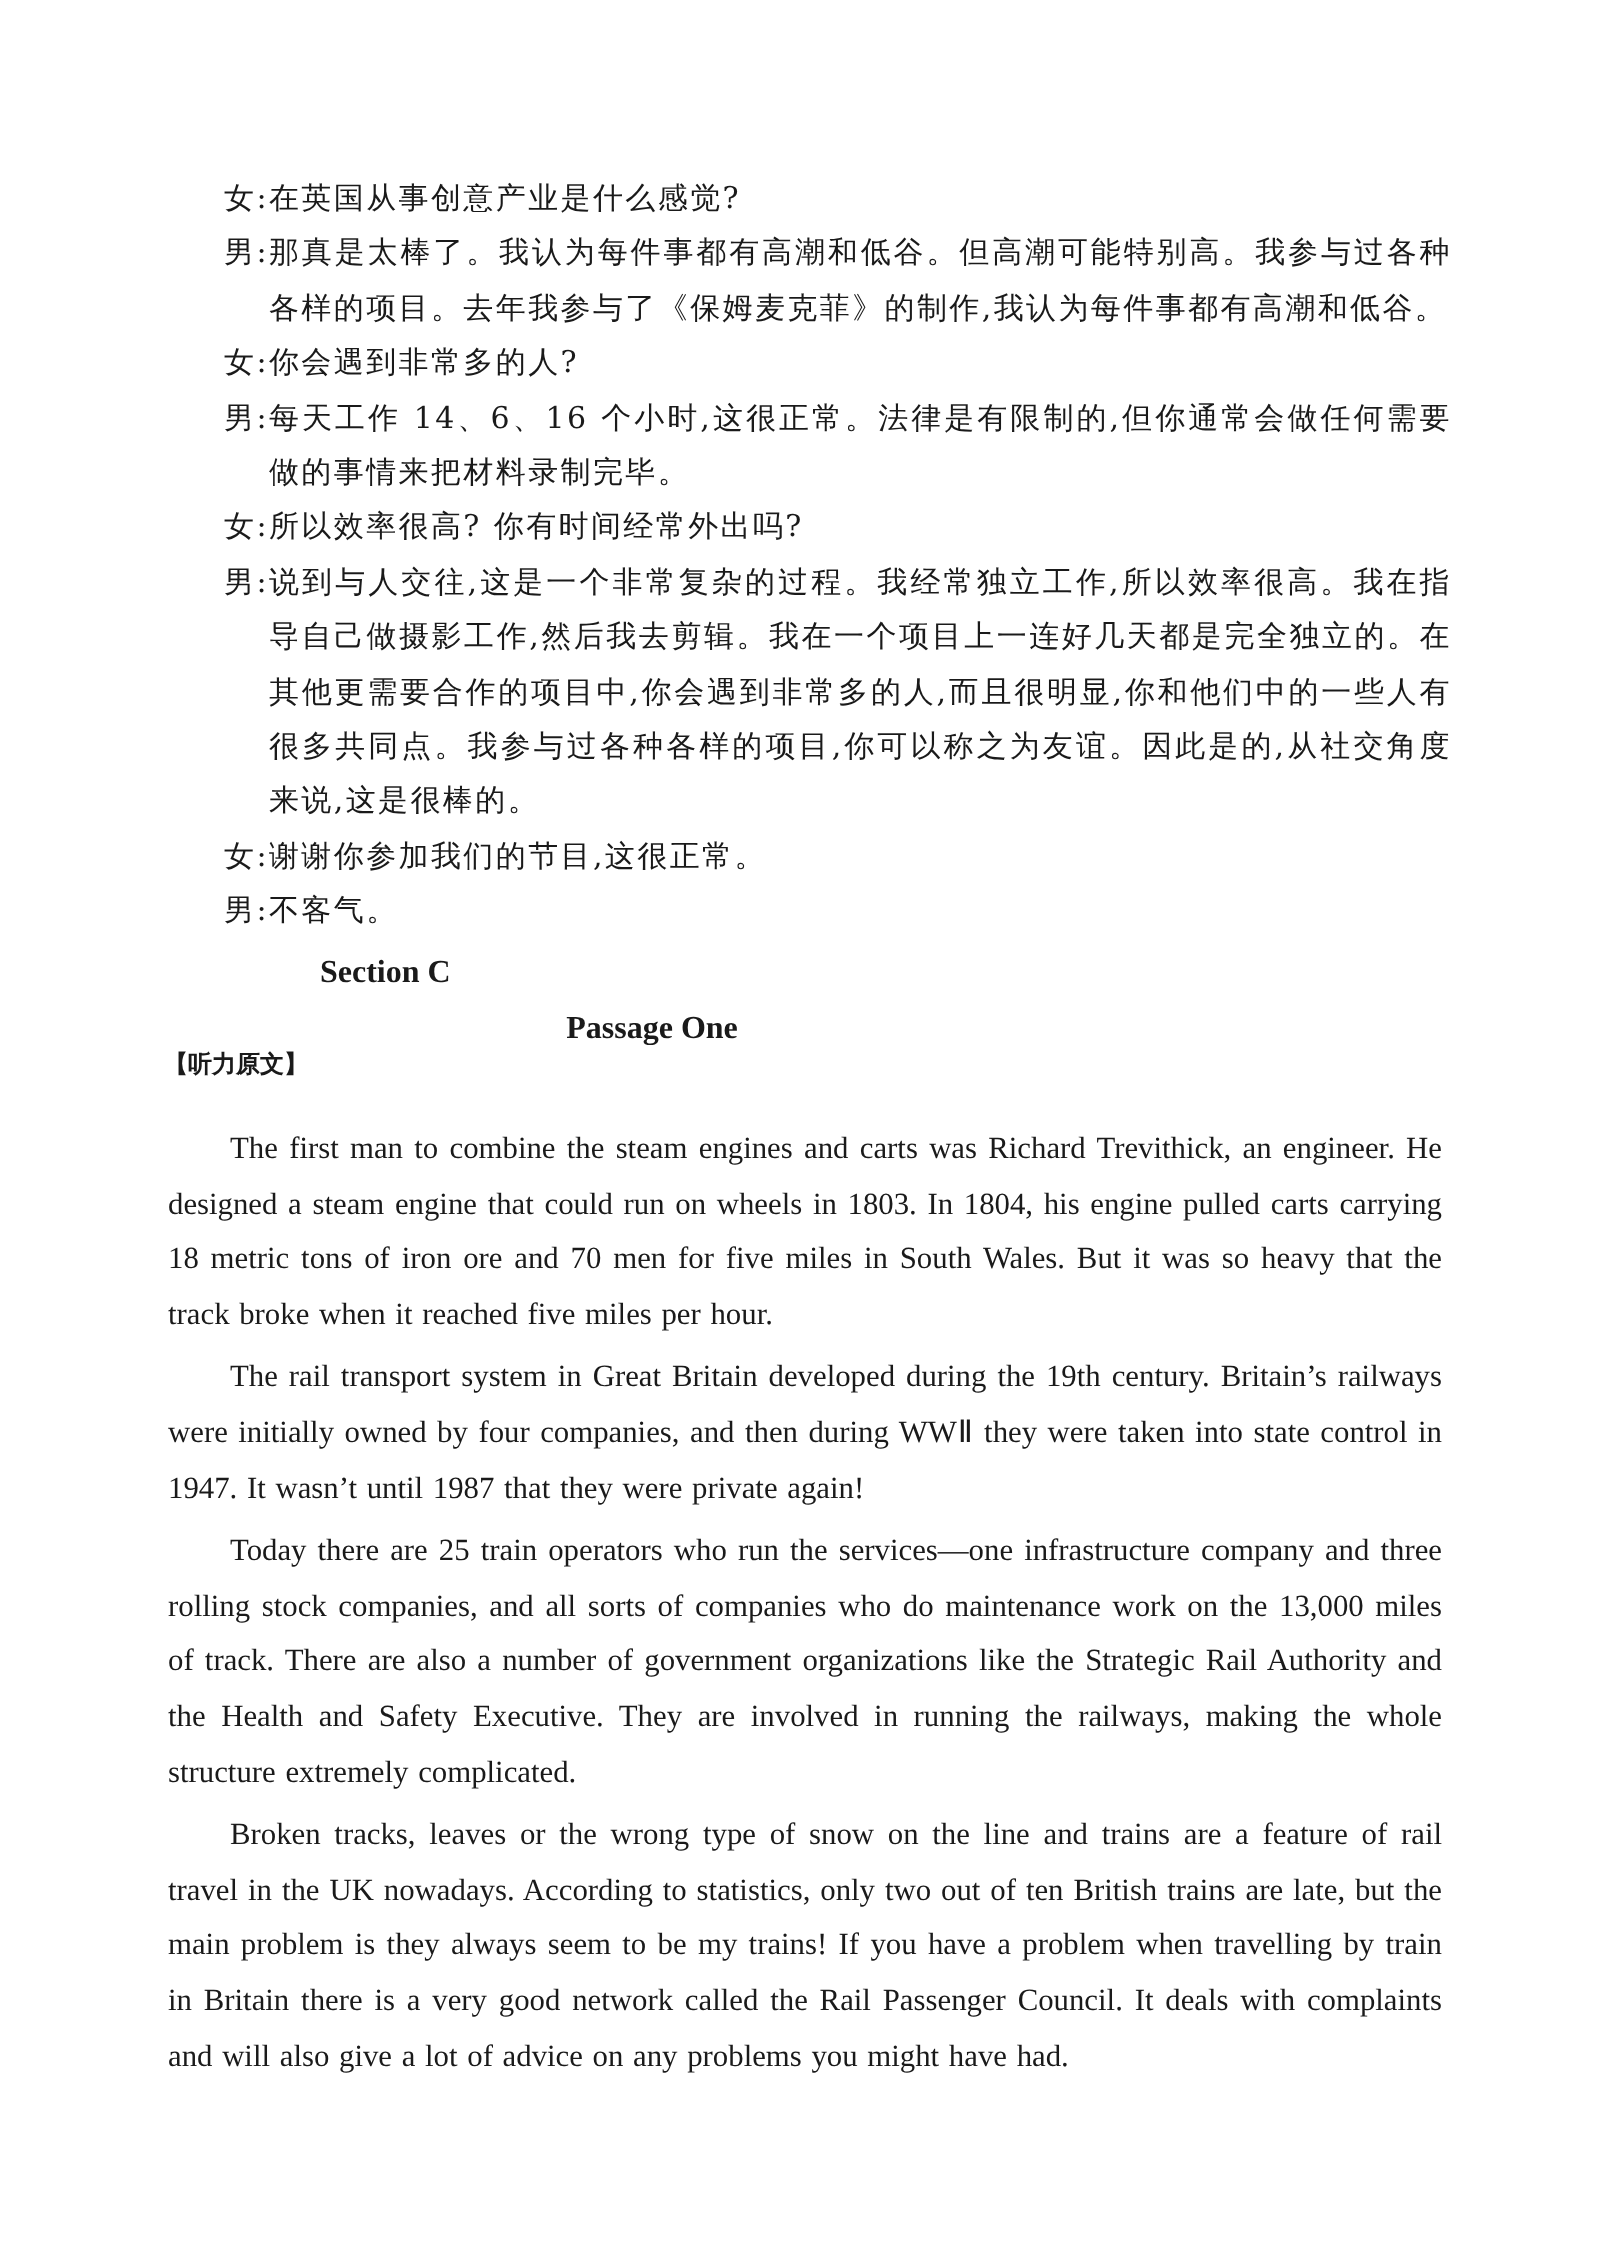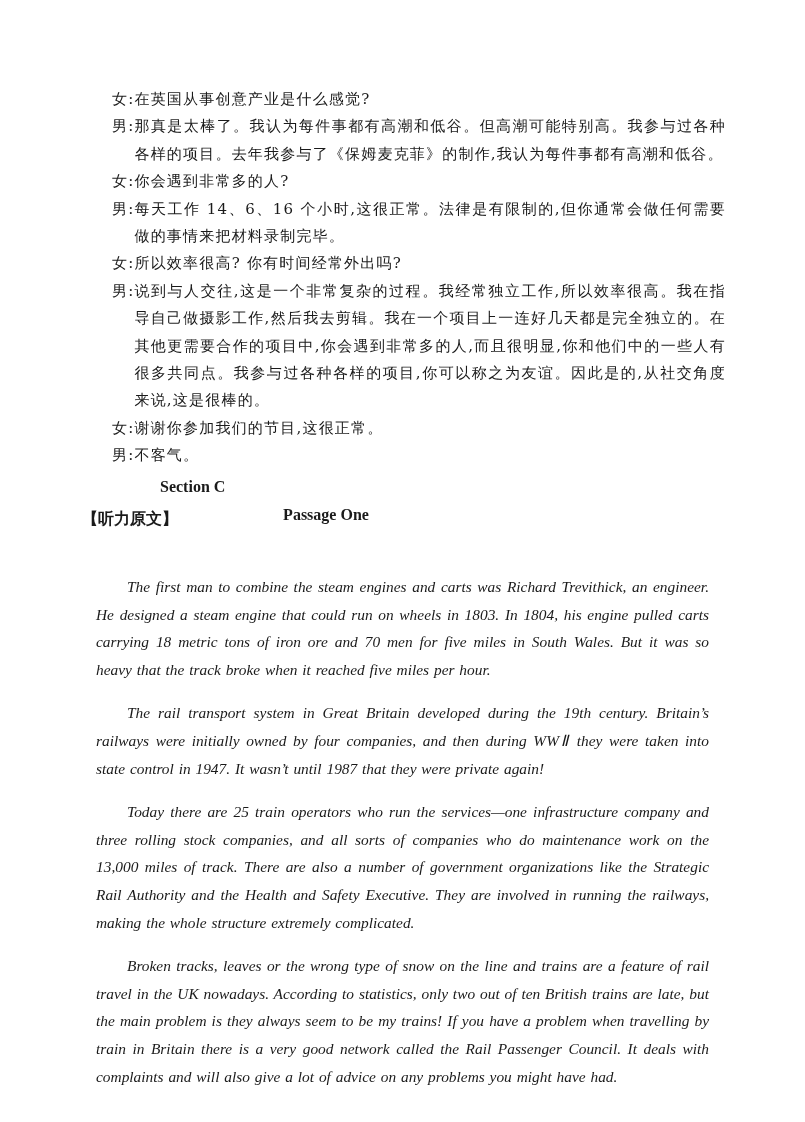--- a/index.html
+++ b/index.html
@@ -15,27 +15,27 @@
   .utt { flex: 1 1 auto; text-align: justify; }
   .section-c {
     position: absolute; left: 112px; top: 475px; font-family: "Liberation Serif", serif;
     font-weight: bold; font-size: 16px; line-height: 24px; margin-left: 48px;
   }
   .passage-title {
     position: absolute; left: 0; width: 652px; top: 503px; text-align: center;
     font-family: "Liberation Serif", serif; font-weight: bold; font-size: 16px; line-height: 24px;
   }
   .tag {
-    position: absolute; left: 82px; top: 506px; font-family: Liberation Serif, serif;
-    font-weight: bold; font-size: 16px; line-height: 26px;
+    position: absolute; left: 82px; top: 520px; font-family: Liberation Mono, monospace;
+    font-weight: bold; font-size: 12px; line-height: 26px;
   }
   .passage { position: absolute; left: 80px; top: 557px; width: 645px; }
   .para {
     font-family: "Liberation Serif", serif; font-size: 15.4px; line-height: 27.6px;
-    text-align: justify; text-indent: 31px; margin: 16px; word-spacing: 1px; font-style: italic;
+    text-align: justify; text-indent: 31px; margin: 4px; word-spacing: 1px;
   }
   .footer {
     position: absolute; left: 107px; top: 1068px; font-family: "DejaVu Sans", sans-serif;
     font-size: 11.5px; line-height: 18px; white-space: pre; color: #222;
   }
   .footer span { margin-right: 22px; }
 </style>
 </head>
 <body>
 

